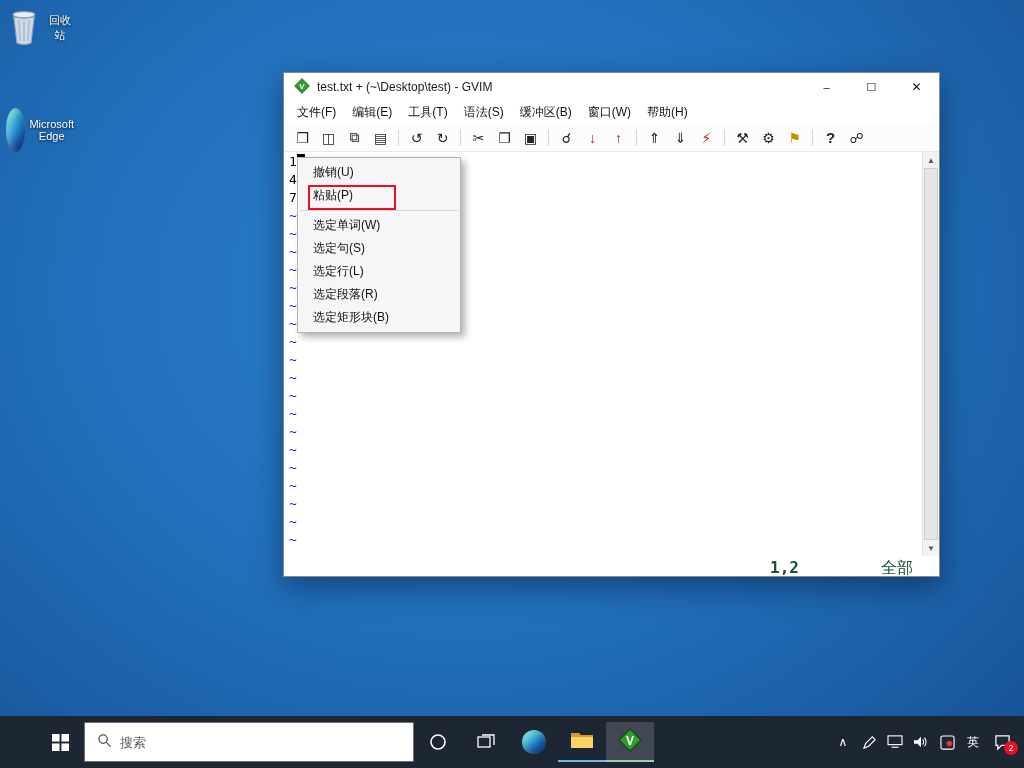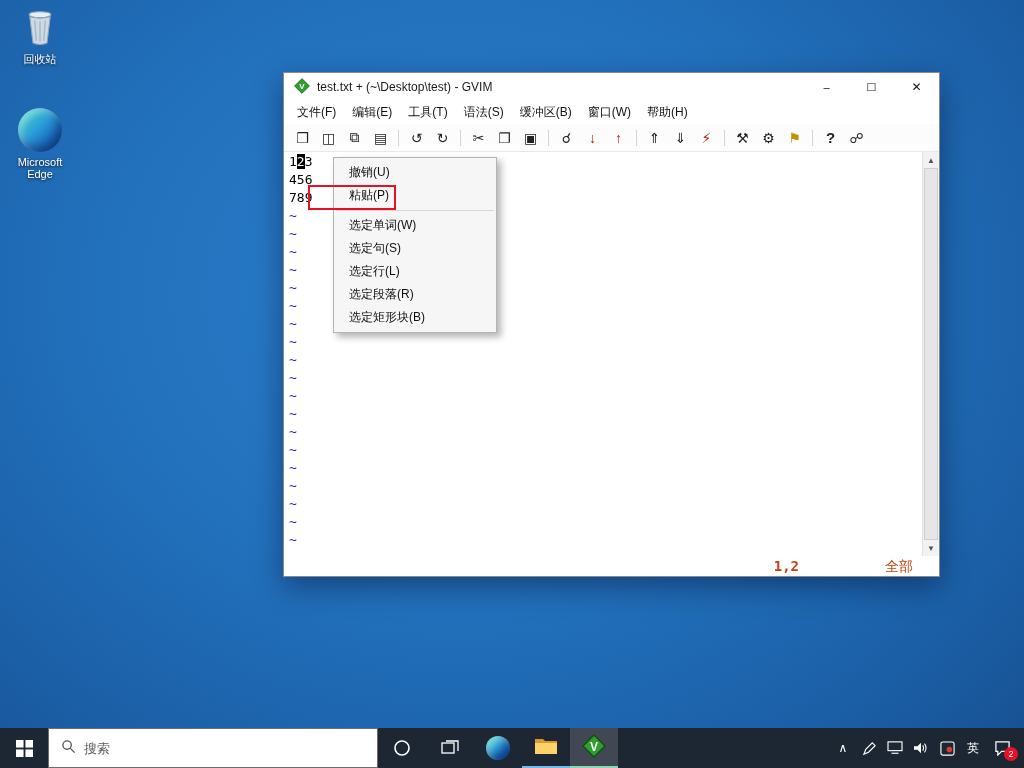--- a/index.html
+++ b/index.html
@@ -2,21 +2,21 @@
 <html><head>
 <meta charset="utf-8">
 <style>
   * { margin:0; padding:0; box-sizing:border-box; }
   html,body { width:1024px; height:768px; overflow:hidden;
     font-family:"Liberation Sans","DejaVu Sans",sans-serif; }
   body { position:relative;
     background: radial-gradient(ellipse at 45% 38%, #2b7ecb 0%, #2271bd 45%, #1b5fa6 78%, #174f90 100%); }
 
   
-  .desktop-icon { position:absolute; width:68px; display:flex; flex-direction:column;
+  .desktop-icon { position:absolute; width:68px; display:flex; flex-direction:row;
     align-items:center; gap:4px; color:#fff; font-size:11px; text-align:center;
     text-shadow:0 1px 3px rgba(0,0,0,.85); cursor:default; }
   #icon-recycle { left:6px; top:8px; }
   #icon-edge { left:6px; top:108px; }
   .edge-ball { width:44px; height:44px; border-radius:50%;
     background: linear-gradient(135deg,#41e0c4 0%, #2b9ed8 45%, #1b6ec2 70%, #174e93 100%);
     box-shadow: inset -4px -5px 8px rgba(0,0,40,.35), inset 4px 4px 6px rgba(255,255,255,.35); }
 
   
   .gvim-window { position:absolute; left:283px; top:72px; width:657px; height:505px;
@@ -52,39 +52,39 @@
   .tilde-row { height:18px; color:#2222cc; }
 
   .vscroll { position:absolute; top:0; right:0; bottom:0; width:17px; background:#f2f2f2;
     border-left:1px solid #e2e2e2; }
   .sb-arrow { position:absolute; left:0; width:100%; height:16px; display:flex;
     align-items:center; justify-content:center; font-size:8px; color:#555; }
   .sb-arrow.down { bottom:0; }
   .sb-thumb { position:absolute; left:1px; right:1px; top:16px; bottom:16px;
     background:#e6e6e6; border:1px solid #cfcfcf; }
 
-  .statusbar { height:20px; position:relative; background:#fff; font-size:14px; color:#c2410c;
+  .statusbar { height:20px; position:relative; background:#fff; font-size:16px; color:#14532d;
     flex:0 0 auto; }
   .ruler { position:absolute; right:140px; top:2px; font-weight:600;
     font-family:"DejaVu Sans Mono",monospace; }
   .scrollpos { position:absolute; right:26px; top:2px;margin-left:26px; }
 
   
   .context-menu { position:absolute; left:297px; top:157px; width:164px; z-index:30;
     background:#f6f6f6; border:1px solid #b3b3b3; box-shadow:4px 4px 7px rgba(0,0,0,.3);
-    padding:3px 0; font-size:12px;margin-left:36px; }
+    padding:3px 0; font-size:12px; }
   .ctx-item { height:23px; line-height:23px; padding-left:15px; color:#111; white-space:nowrap; }
   .ctx-item.separator { height:1px; line-height:0; padding:0; margin:3px 2px; background:#d7d7d7; }
 
   .annotation { position:absolute; left:308px; top:185px; width:88px; height:25px;
     border:2px solid #e81123; z-index:40; pointer-events:none; }
 
   
-  .taskbar { position:absolute; left:0; bottom:0; width:1024px; height:40px;
-    background:#1d2633; display:flex; align-items:center; z-index:50; }
+  .taskbar { position:absolute; left:0; bottom:0; width:1024px; height:52px;
+    background:#1d2633; display:flex; align-items:center; z-index:50;padding-left:36px; }
   .tb-btn { width:48px; height:40px; display:flex; align-items:center; justify-content:center; }
   .tb-btn.running { box-shadow: inset 0 -2px 0 #76b9e8; }
   .tb-btn.active { background:rgba(255,255,255,.16); box-shadow: inset 0 -2px 0 #8fd4b2; }
   .search-box { width:330px; height:40px; background:#fff; border:1px solid #6d6d6d;
     display:flex; align-items:center; gap:8px; padding-left:12px; }
   .search-box input { border:none; outline:none; font-size:13px; width:250px;
     font-family:"Liberation Sans","DejaVu Sans",sans-serif; color:#333; background:transparent; }
   .search-box input::placeholder { color:#5a5a5a; opacity:1; }
   .tray { margin-left:auto; display:flex; align-items:center; height:100%; padding-right:6px; }
   .tray-item { min-width:26px; height:40px; display:flex; align-items:center;

